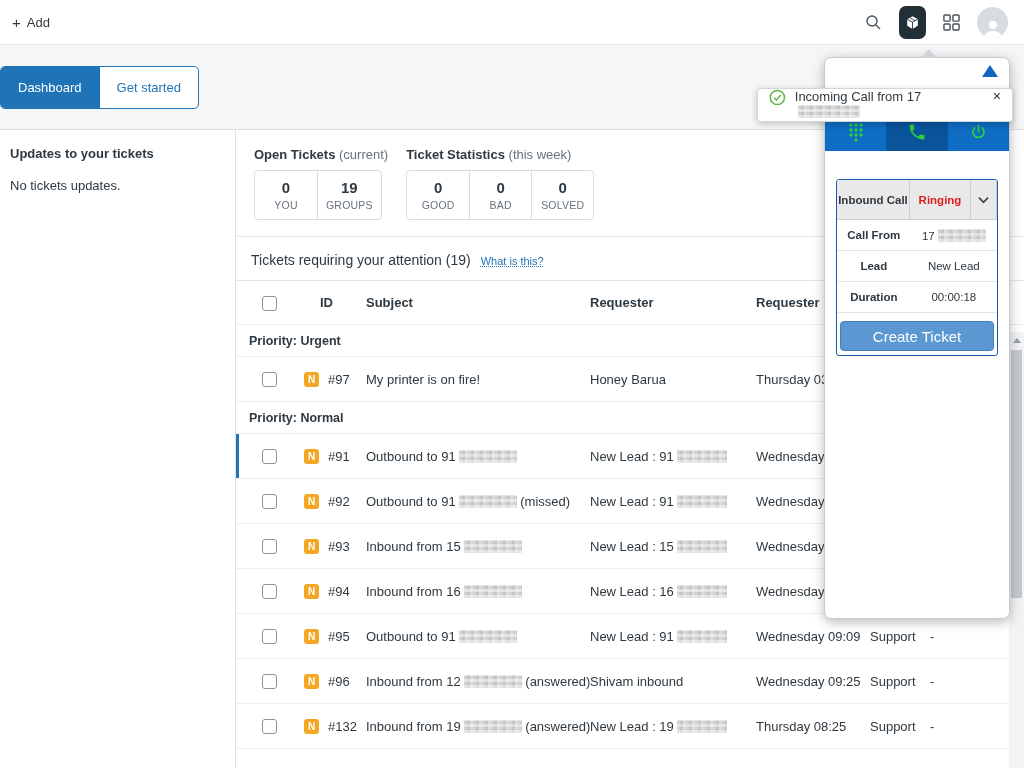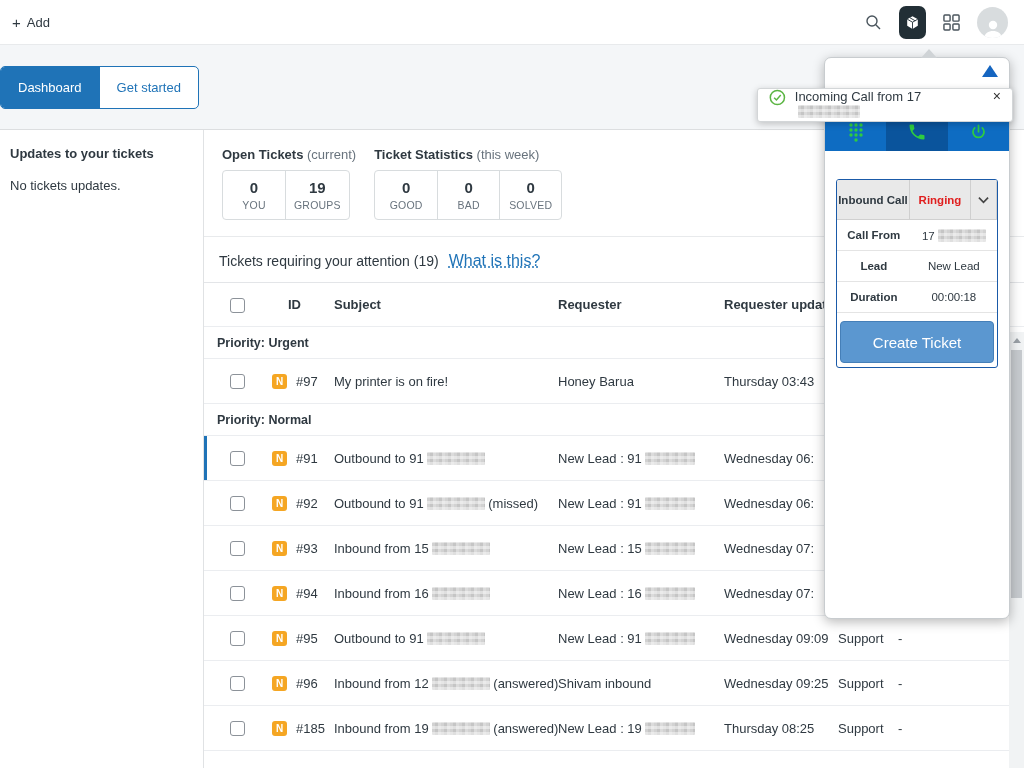--- a/index.html
+++ b/index.html
@@ -24,39 +24,39 @@
   
   .toolbar { height:85px; background:#f4f6f8; border-bottom:1px solid #dcdee0;
              display:flex; align-items:center; padding:0 0; }
   .tabgroup { display:flex; border:1px solid #1f73b7; border-radius:5px; overflow:hidden; background:#fff; }
   .tab { padding:13px 17px; cursor:pointer; }
   .tab.active { background:#1f73b7; color:#fff; }
   .tab.inactive { color:#1f73b7; border-left:1px solid #1f73b7; }
 
   
   .content { display:flex; height:638px; }
-  aside { width:204px; border-right:1px solid #e0e2e4; padding:16px 10px; flex:none; }
+  aside { width:236px; border-right:1px solid #e0e2e4; padding:16px 10px; flex:none; }
   .aside-title { font-weight:bold; margin-bottom:17px; }
 
   main { flex:1; padding-top:17px; position:relative; }
   .stats-row { display:flex; gap:18px; padding-left:18px; }
   .stat-label { font-weight:bold; margin-bottom:8px; }
   .stat-label .muted { color:#68737d; font-weight:normal; }
   .statboxes { display:flex; border:1px solid #d8dcde; border-radius:4px; background:#fff; width:max-content; }
   .statcell { min-width:62px; padding:8px 8px; text-align:center; border-left:1px solid #d8dcde; cursor:pointer; }
   .statcell:first-child { border-left:none; }
   .stat-value { font-size:15px; font-weight:bold; }
   .stat-cap { font-size:10.5px; color:#68737d; margin-top:3px; letter-spacing:.2px; }
 
   .main-divider { border-bottom:1px solid #e8eaec; margin-top:16px; }
 
   .attention { padding:15px 0 12px 15px; border-bottom:1px solid #e3e5e8;
                display:flex; align-items:baseline; gap:10px; }
   .attention-title { font-size:14px; font-weight:normal; }
-  .help-link { font-size:16px; color:#1f73b7; cursor:pointer;
+  .help-link { font-size:11px; color:#1f73b7; cursor:pointer;
                text-decoration:underline; text-decoration-style:dotted; }
 
   
   .trow { display:grid; grid-template-columns:46px 62px 226px 164px 122px 58px 1fr;
           align-items:center; border-bottom:1px solid #ebedf0; height:45px; background:#fff; }
   .trow.header { height:44px; font-weight:bold; }
   .trow.selected { box-shadow:inset 3px 0 0 0 #1f73b7; }
   .cell { white-space:nowrap; overflow:visible; }
   .cbx-cell { padding-left:26px; }
   .cbx { display:inline-block; width:15px; height:15px; border:1px solid #8c9299; border-radius:3px;
@@ -105,21 +105,21 @@
                justify-content:center; font-size:12.5px; font-weight:bold; position:relative; }
   .lc-close { position:absolute; right:8px; top:4px; cursor:pointer; font-size:12px; font-weight:bold; }
   .lc-type { display:flex; background:#e9e9e9; border-bottom:1px solid #d0d0d0; height:40px; align-items:stretch; }
   .lc-type-cell { flex:1.2; display:flex; align-items:center; justify-content:center;
                   font-size:11.5px; font-weight:bold; border-right:1px solid #cfcfcf; }
   .lc-status { flex:1; color:#e01e1e; }
   .lc-dd { flex:0 0 26px; cursor:pointer; }
   .lc-row { display:flex; height:31px; align-items:center; border-bottom:1px solid #e4e4e4; font-size:11.5px; }
   .lc-row-label { width:46%; text-align:center; font-weight:bold; }
   .lc-row-value { width:54%; text-align:center; }
-  .lc-btn { margin:8px 3px 4px; height:42px; background:#5b97d0; border:1px solid #457fb8; border-radius:4px;
+  .lc-btn { margin:8px 3px 4px; height:30px; background:#5b97d0; border:1px solid #457fb8; border-radius:4px;
             color:#fff; font-size:15px; display:flex; align-items:center; justify-content:center; cursor:pointer; }
 
   
   .toast { position:absolute; left:757px; top:88px; width:256px; height:34px; z-index:50;
            background:#fff; border:1px solid #d3d6d8; border-radius:3px;
            box-shadow:0 2px 7px rgba(0,0,0,.22); display:flex; align-items:flex-start;
            padding:0 11px; gap:9px; }
   .toast-close { margin-left:auto; cursor:pointer; font-size:14px; color:#333; line-height:1; }
 </style>
 </head>
@@ -314,21 +314,21 @@
             <div class="cell subject">Inbound from 12<span class="blurred" style="width: 58px;"></span> (answered)</div>
             <div class="cell requester">Shivam inbound</div>
             <div class="cell updated">Wednesday 09:25</div>
             <div class="cell groupcol">Support</div>
             <div class="cell dashcol">-</div>
           </div>
           <div class="trow">
             <div class="cell cbx-cell"><span class="cbx"></span></div>
             <div class="cell badge-id">
               <span class="nbadge">N</span>
-              <span class="tid">#185</span>
+              <span class="tid">#132</span>
             </div>
             <div class="cell subject">Inbound from 19<span class="blurred" style="width: 58px;"></span> (answered)</div>
             <div class="cell requester">New Lead : 19<span class="blurred" style="width: 50px;"></span></div>
             <div class="cell updated">Thursday 08:25</div>
             <div class="cell groupcol">Support</div>
             <div class="cell dashcol">-</div>
           </div>
         </div>
     </div>
   </main>

